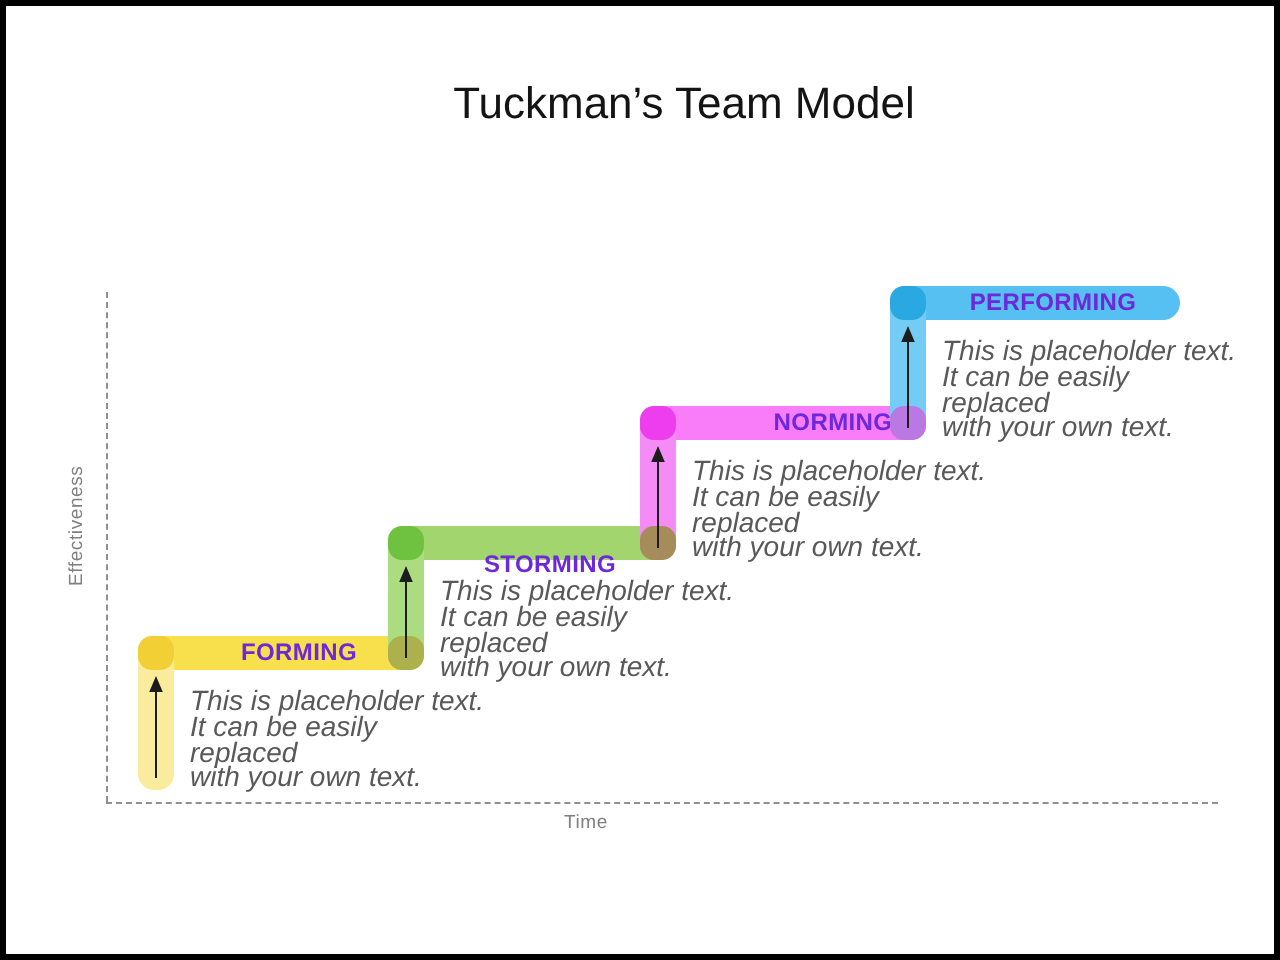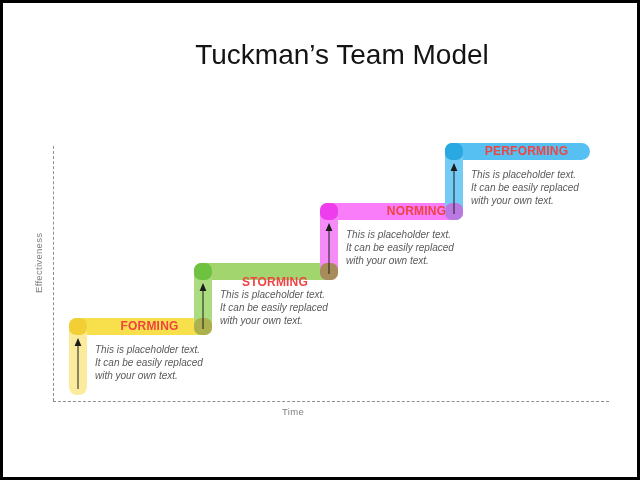--- a/index.html
+++ b/index.html
@@ -3,46 +3,46 @@
 <meta charset="utf-8">
 <style>
   html,body { margin:0; padding:0; background:#444; }
   .screen {
     position:relative; width:640px; height:480px; box-sizing:border-box;
     background:#ffffff; border:3px solid #000; overflow:hidden;
     font-family:"Liberation Sans", sans-serif;
   }
   .title {
     position:absolute; left:0; right:0; top:36px; text-align:center;
-    font-size:28px; font-weight:400; color:#141414; letter-spacing:0px;padding-left:44px;
+    font-size:22px; font-weight:400; color:#141414; letter-spacing:0px;padding-left:44px;
   }
   
   .y-axis { position:absolute; left:50px; top:143px; height:255px; width:0; border-left:1px dashed #8f8f8f; }
   .x-axis { position:absolute; left:50px; top:398px; width:556px; height:0; border-top:1px dashed #8f8f8f; }
   .y-axis-label {
     position:absolute; left:30px; top:222px; height:76px; width:14px;
     writing-mode:vertical-rl; transform:rotate(180deg);
     font-size:9.5px; color:#7f7f7f; text-align:center; letter-spacing:0.3px;
   }
   .x-axis-label {
     position:absolute; left:259px; top:403px; width:62px; text-align:center;
     font-size:9.5px; color:#7f7f7f; letter-spacing:0.3px;
   }
   
   .hbar { position:absolute; height:17px; border-radius:8.5px; }
   .vbar { position:absolute; width:18px; border-radius:8px; }
   .cap  { position:absolute; width:18px; height:17px; border-radius:7px; }
   .step-label {
     position:absolute; height:14px; text-align:center;
-    font-size:12px; font-weight:bold; color:#ef4444; letter-spacing:0.2px;
+    font-size:12px; font-weight:bold; color:#6d28d9; letter-spacing:0.2px;
     line-height:14px;
   }
   .step-desc {
     position:absolute; width:150px; white-space:pre-line;
-    font-size:10px; font-style:italic; color:#595959; line-height:12.8px;
+    font-size:14px; font-style:italic; color:#595959; line-height:12.8px;
   }
   .arrow { position:absolute; width:12px; }
 </style>
 </head>
 <body>
 
 <div class="screen">
 
   <div class="title">Tuckman’s Team Model</div>
 

